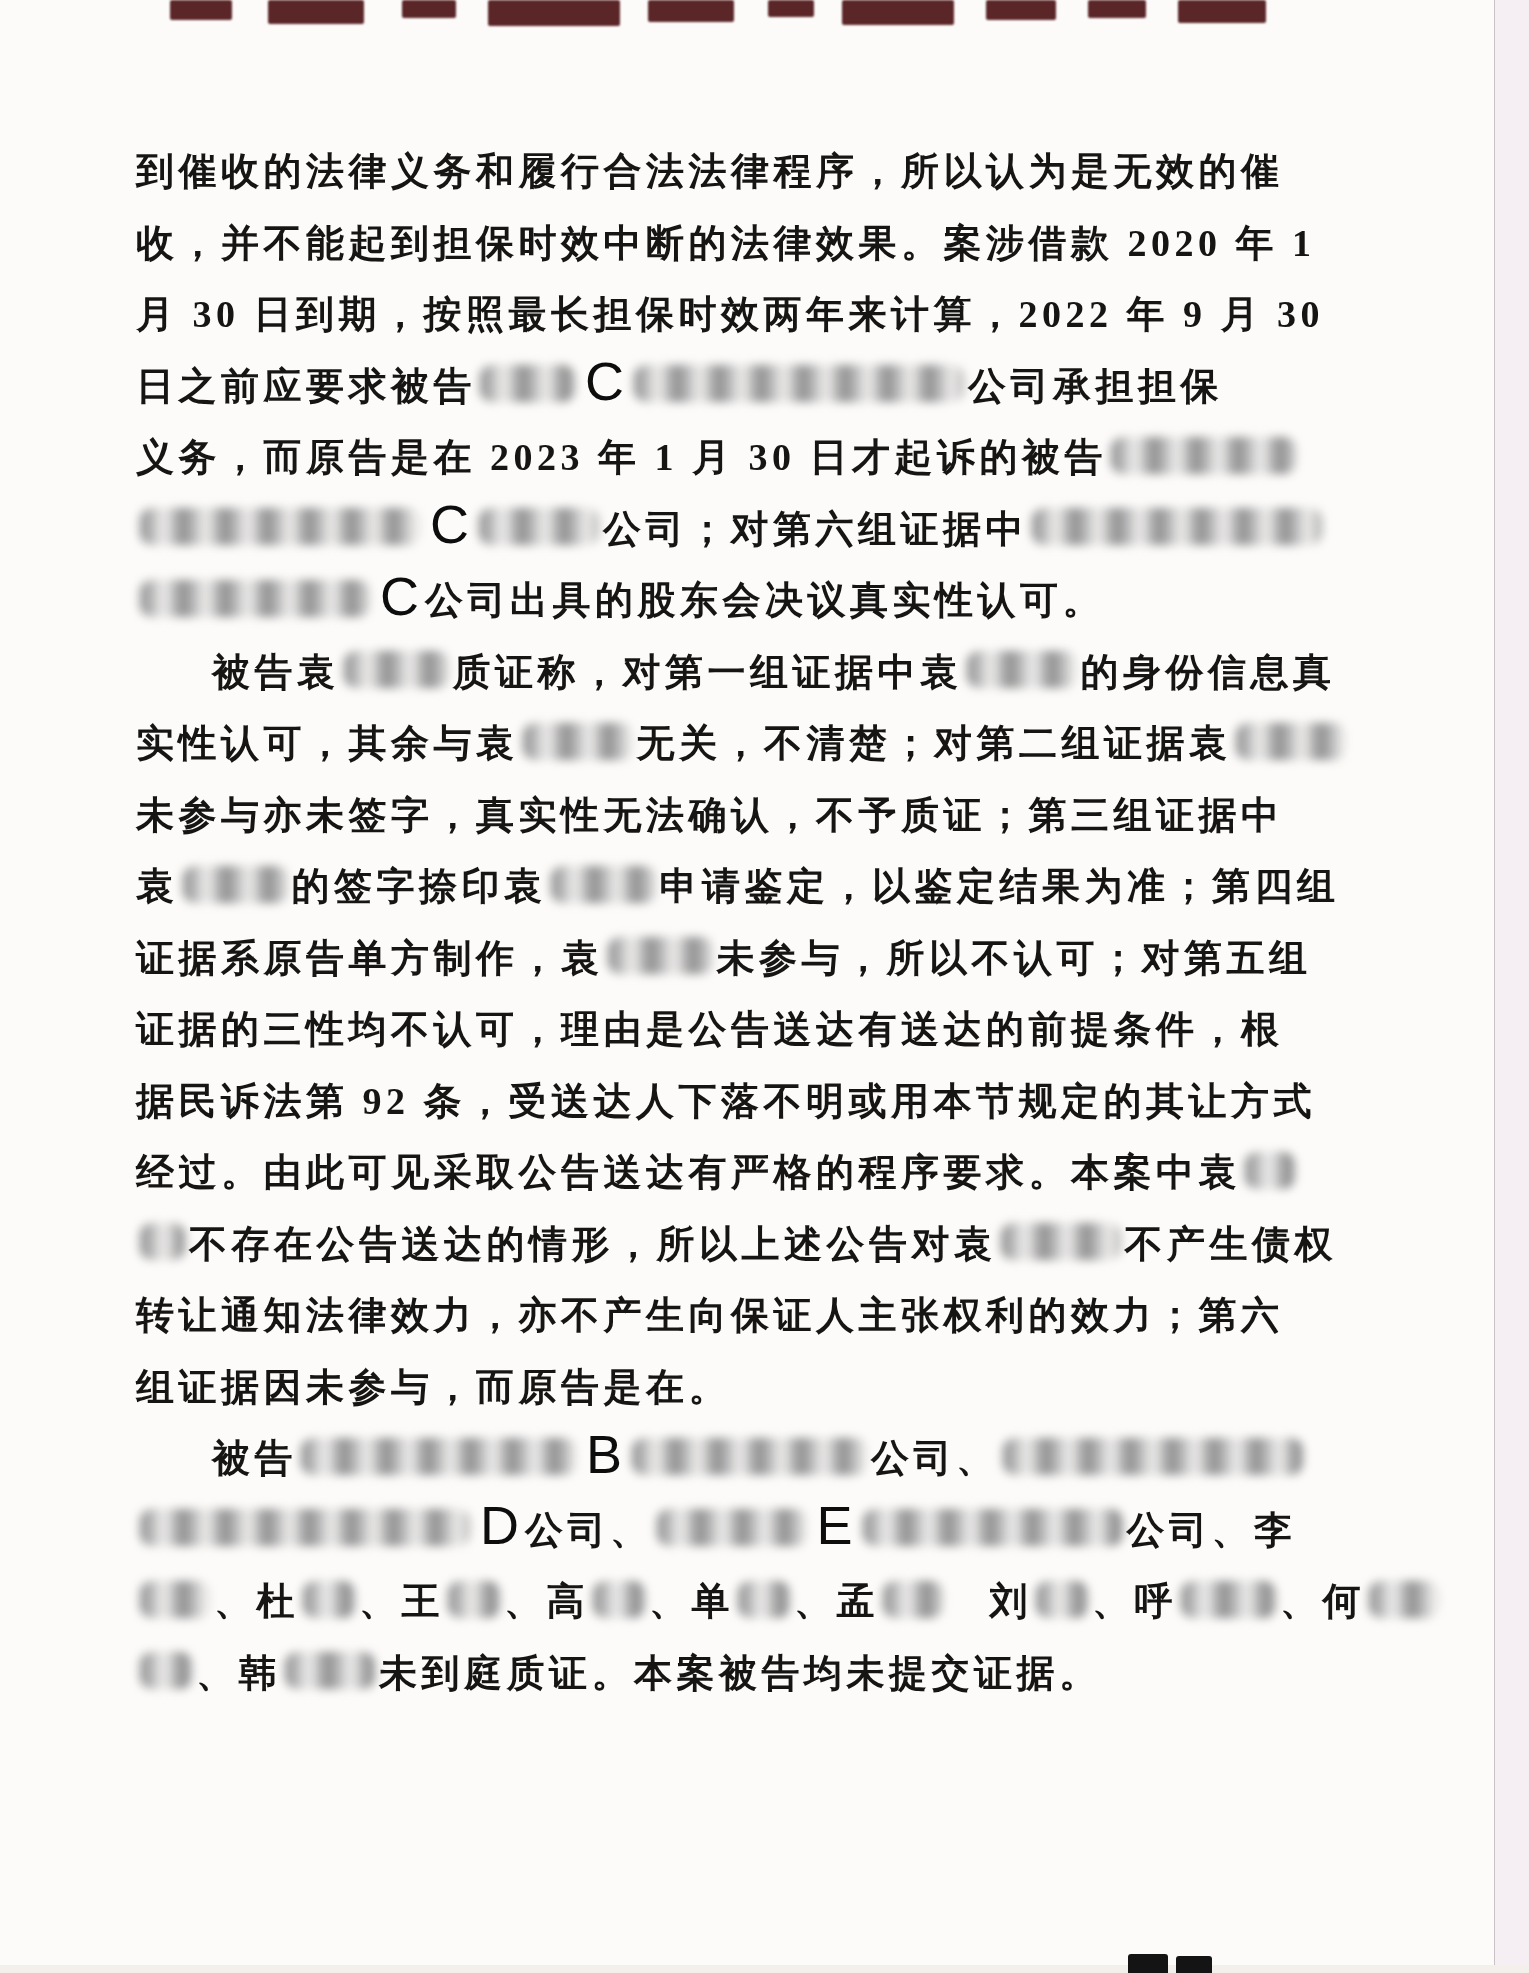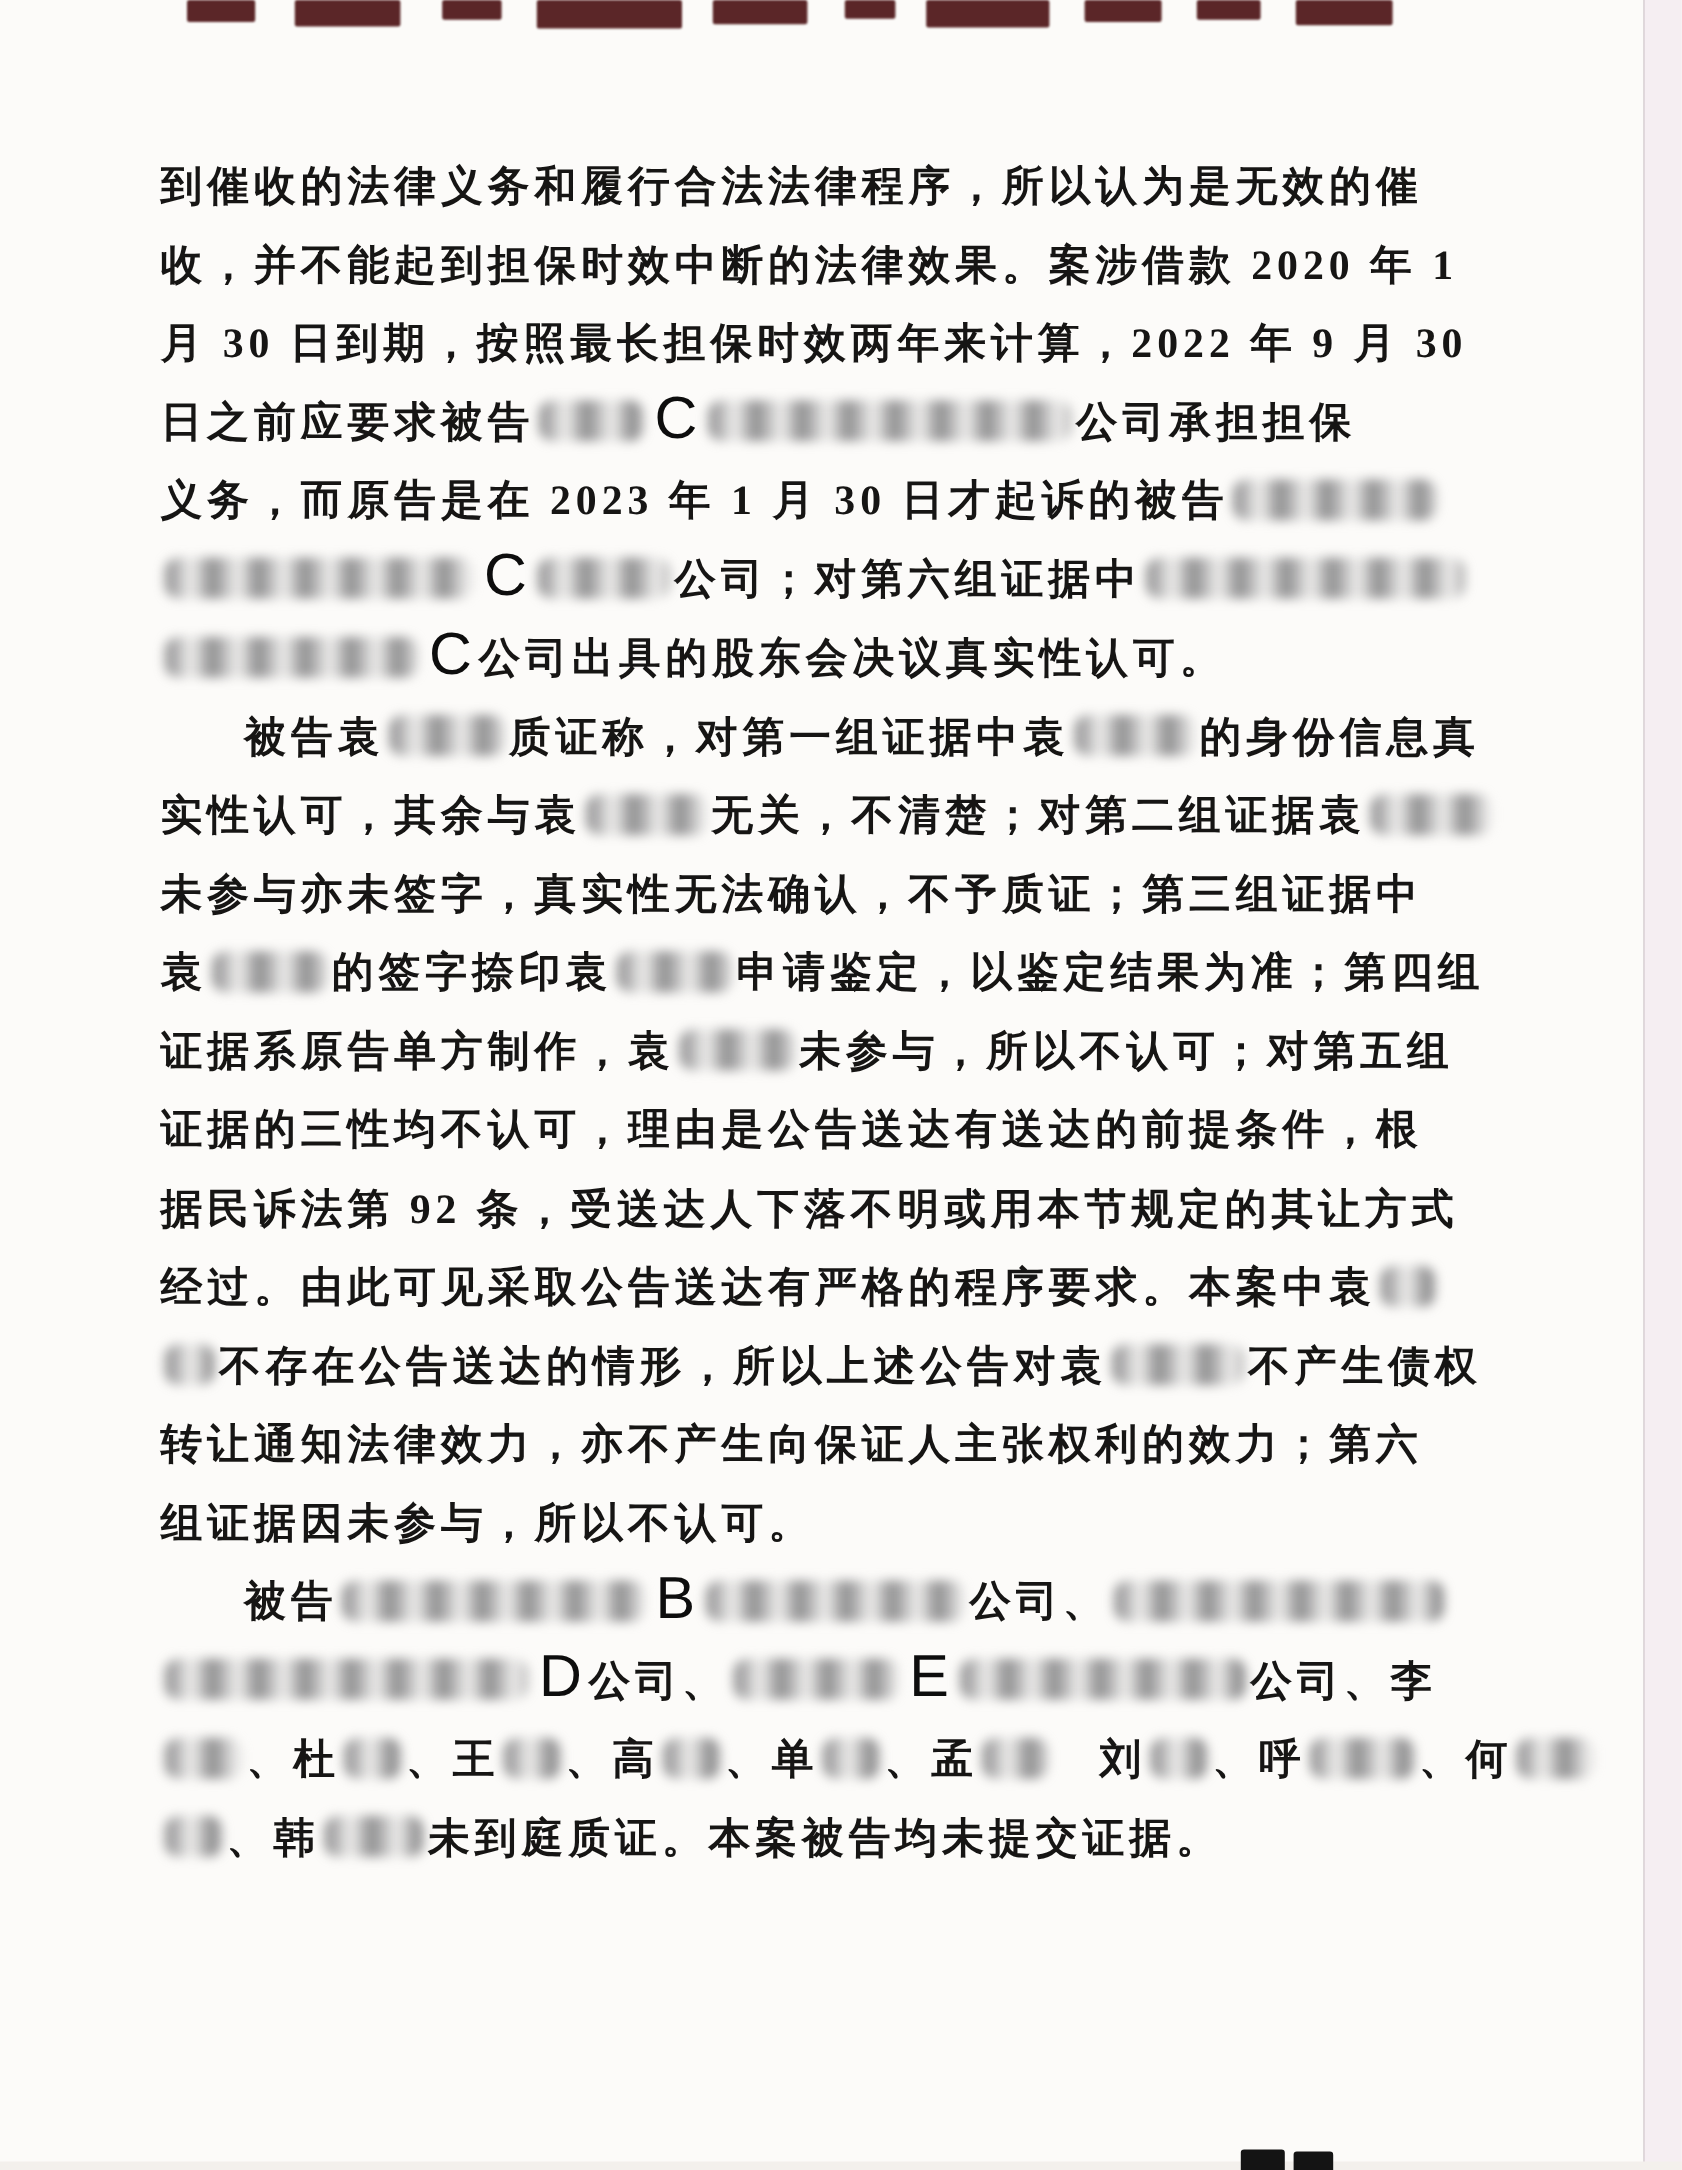--- a/index.html
+++ b/index.html
@@ -19,21 +19,21 @@
   
   .top-artifacts{position:absolute;top:0;left:0;width:100%;height:38px;}
   .top-frag{position:absolute;top:0;border-radius:2px;background:#4e1517;
     filter:blur(1.2px);opacity:.92;}
 
   
   .bottom-frag{position:absolute;background:#141414;border-radius:3px 3px 0 0;}
 
   
   .textcol{
-    position:absolute;left:146px;top:132px;width:1160px;
+    position:absolute;left:136px;top:132px;width:1160px;
     color:#161514;font-size:38px;font-weight:700;
     letter-spacing:4.5px;
   }
   .line{height:71.5px;line-height:71.5px;white-space:nowrap;}
   .indent{display:inline-block;width:76px;}
   .zh{vertical-align:middle;}
   .redact{
     display:inline-block;vertical-align:middle;height:37px;
     margin:0 4px;border-radius:12px;
     background:repeating-linear-gradient(90deg,
@@ -80,21 +80,21 @@
       <div class="line"><span class="indent"></span><span class="zh">被告袁</span><span class="redact" style="width: 105px;"></span><span class="zh">质证称，对第一组证据中袁</span><span class="redact" style="width: 110px;"></span><span class="zh">的身份信息真</span></div>
       <div class="line"><span class="zh">实性认可，其余与袁</span><span class="redact" style="width: 110px;"></span><span class="zh">无关，不清楚；对第二组证据袁</span><span class="redact" style="width: 110px;"></span></div>
       <div class="line"><span class="zh">未参与亦未签字，真实性无法确认，不予质证；第三组证据中</span></div>
       <div class="line"><span class="zh">袁</span><span class="redact" style="width: 105px;"></span><span class="zh">的签字捺印袁</span><span class="redact" style="width: 105px;"></span><span class="zh">申请鉴定，以鉴定结果为准；第四组</span></div>
       <div class="line"><span class="zh">证据系原告单方制作，袁</span><span class="redact" style="width: 105px;"></span><span class="zh">未参与，所以不认可；对第五组</span></div>
       <div class="line"><span class="zh">证据的三性均不认可，理由是公告送达有送达的前提条件，根</span></div>
       <div class="line"><span class="zh">据民诉法第 92 条，受送达人下落不明或用本节规定的其让方式</span></div>
       <div class="line"><span class="zh">经过。由此可见采取公告送达有严格的程序要求。本案中袁</span><span class="redact" style="width: 50px;"></span></div>
       <div class="line"><span class="redact" style="width: 45px;"></span><span class="zh">不存在公告送达的情形，所以上述公告对袁</span><span class="redact" style="width: 120px;"></span><span class="zh">不产生债权</span></div>
       <div class="line"><span class="zh">转让通知法律效力，亦不产生向保证人主张权利的效力；第六</span></div>
-      <div class="line"><span class="zh">组证据因未参与，所以不认可。</span></div>
+      <div class="line"><span class="zh">组证据因未参与，而原告是在。</span></div>
       <div class="line"><span class="indent"></span><span class="zh">被告</span><span class="redact" style="width: 275px;"></span><span class="overlay-label">B</span><span class="redact" style="width: 235px;"></span><span class="zh">公司、</span><span class="redact" style="width: 300px;"></span></div>
       <div class="line"><span class="redact" style="width: 330px;"></span><span class="overlay-label">D</span><span class="zh">公司、</span><span class="redact" style="width: 150px;"></span><span class="overlay-label">E</span><span class="redact" style="width: 260px;"></span><span class="zh">公司、李</span></div>
       <div class="line"><span class="redact" style="width: 70px;"></span><span class="zh">、杜</span><span class="redact" style="width: 52px;"></span><span class="zh">、王</span><span class="redact" style="width: 52px;"></span><span class="zh">、高</span><span class="redact" style="width: 52px;"></span><span class="zh">、单</span><span class="redact" style="width: 52px;"></span><span class="zh">、孟</span><span class="redact" style="width: 60px;"></span><span class="zh">　刘</span><span class="redact" style="width: 52px;"></span><span class="zh">、呼</span><span class="redact" style="width: 95px;"></span><span class="zh">、何</span><span class="redact" style="width: 70px;"></span></div>
       <div class="line"><span class="redact" style="width: 52px;"></span><span class="zh">、韩</span><span class="redact" style="width: 90px;"></span><span class="zh">未到庭质证。本案被告均未提交证据。</span></div>
     </div>
   <div id="bottom-frags">
       <div class="bottom-frag" style="left: 1128px; top: 1954px; width: 40px; height: 19px;"></div>
       <div class="bottom-frag" style="left: 1176px; top: 1956px; width: 36px; height: 17px;"></div>
     </div>
 </div>

